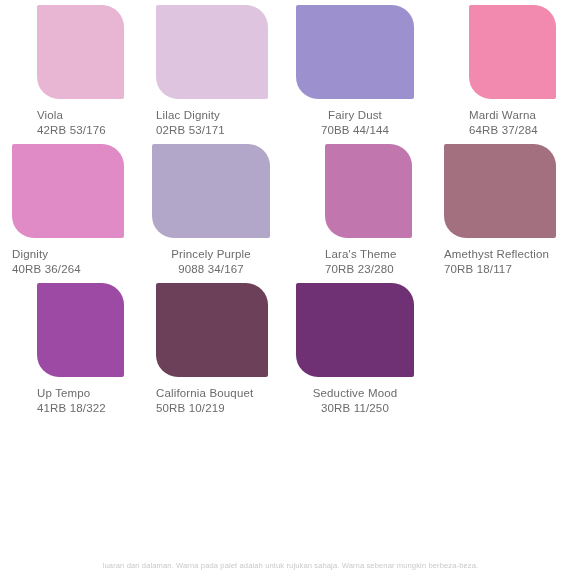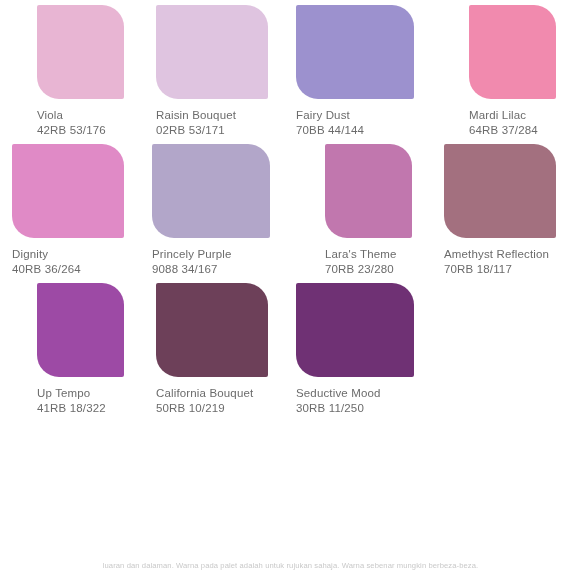--- a/index.html
+++ b/index.html
@@ -39,21 +39,21 @@
 
   .swatch-cell {
     position: relative;
     box-sizing: border-box;
     padding: 5px 0 0 0;
   }
 
   
   .swatch-cell.col-0 { padding-left: 37px; padding-right: 20px; }
   .swatch-cell.col-1 { padding-left: 12px; padding-right: 20px; }
-  .swatch-cell.col-2 { padding-left: 8px; padding-right: 18px; }
+  .swatch-cell.col-2 { padding-left: 8px; padding-right: 18px; text-align: center; }
 
   .swatch-chip {
     width: 100%;
     height: 94px;
     border-top-right-radius: 22px;
     border-bottom-left-radius: 22px;
     border-top-left-radius: 2px;
     border-bottom-right-radius: 2px;
     display: block;
   }
@@ -104,37 +104,37 @@
       <div class="swatch-chip" style="background-color: rgb(232, 181, 211);"></div>
       <div class="swatch-meta">
         <span class="swatch-name">Viola</span>
         <span class="swatch-code">42RB 53/176</span>
       </div>
     </div>
 
     <div class="swatch-cell col-1">
       <div class="swatch-chip" style="background-color: rgb(223, 196, 224);"></div>
       <div class="swatch-meta">
-        <span class="swatch-name">Raisin Bouquet</span>
+        <span class="swatch-name">Lilac Dignity</span>
         <span class="swatch-code">02RB 53/171</span>
       </div>
     </div>
 
     <div class="swatch-cell col-2">
       <div class="swatch-chip" style="background-color: rgb(156, 145, 206);"></div>
       <div class="swatch-meta">
         <span class="swatch-name">Fairy Dust</span>
         <span class="swatch-code">70BB 44/144</span>
       </div>
     </div>
 
     <div class="swatch-cell col-0">
       <div class="swatch-chip" style="background-color: rgb(241, 138, 174);"></div>
       <div class="swatch-meta">
-        <span class="swatch-name">Mardi Lilac</span>
+        <span class="swatch-name">Mardi Warna</span>
         <span class="swatch-code">64RB 37/284</span>
       </div>
     </div>
 
     <div class="swatch-cell col-1">
       <div class="swatch-chip" style="background-color: rgb(224, 138, 198);"></div>
       <div class="swatch-meta">
         <span class="swatch-name">Dignity</span>
         <span class="swatch-code">40RB 36/264</span>
       </div>

